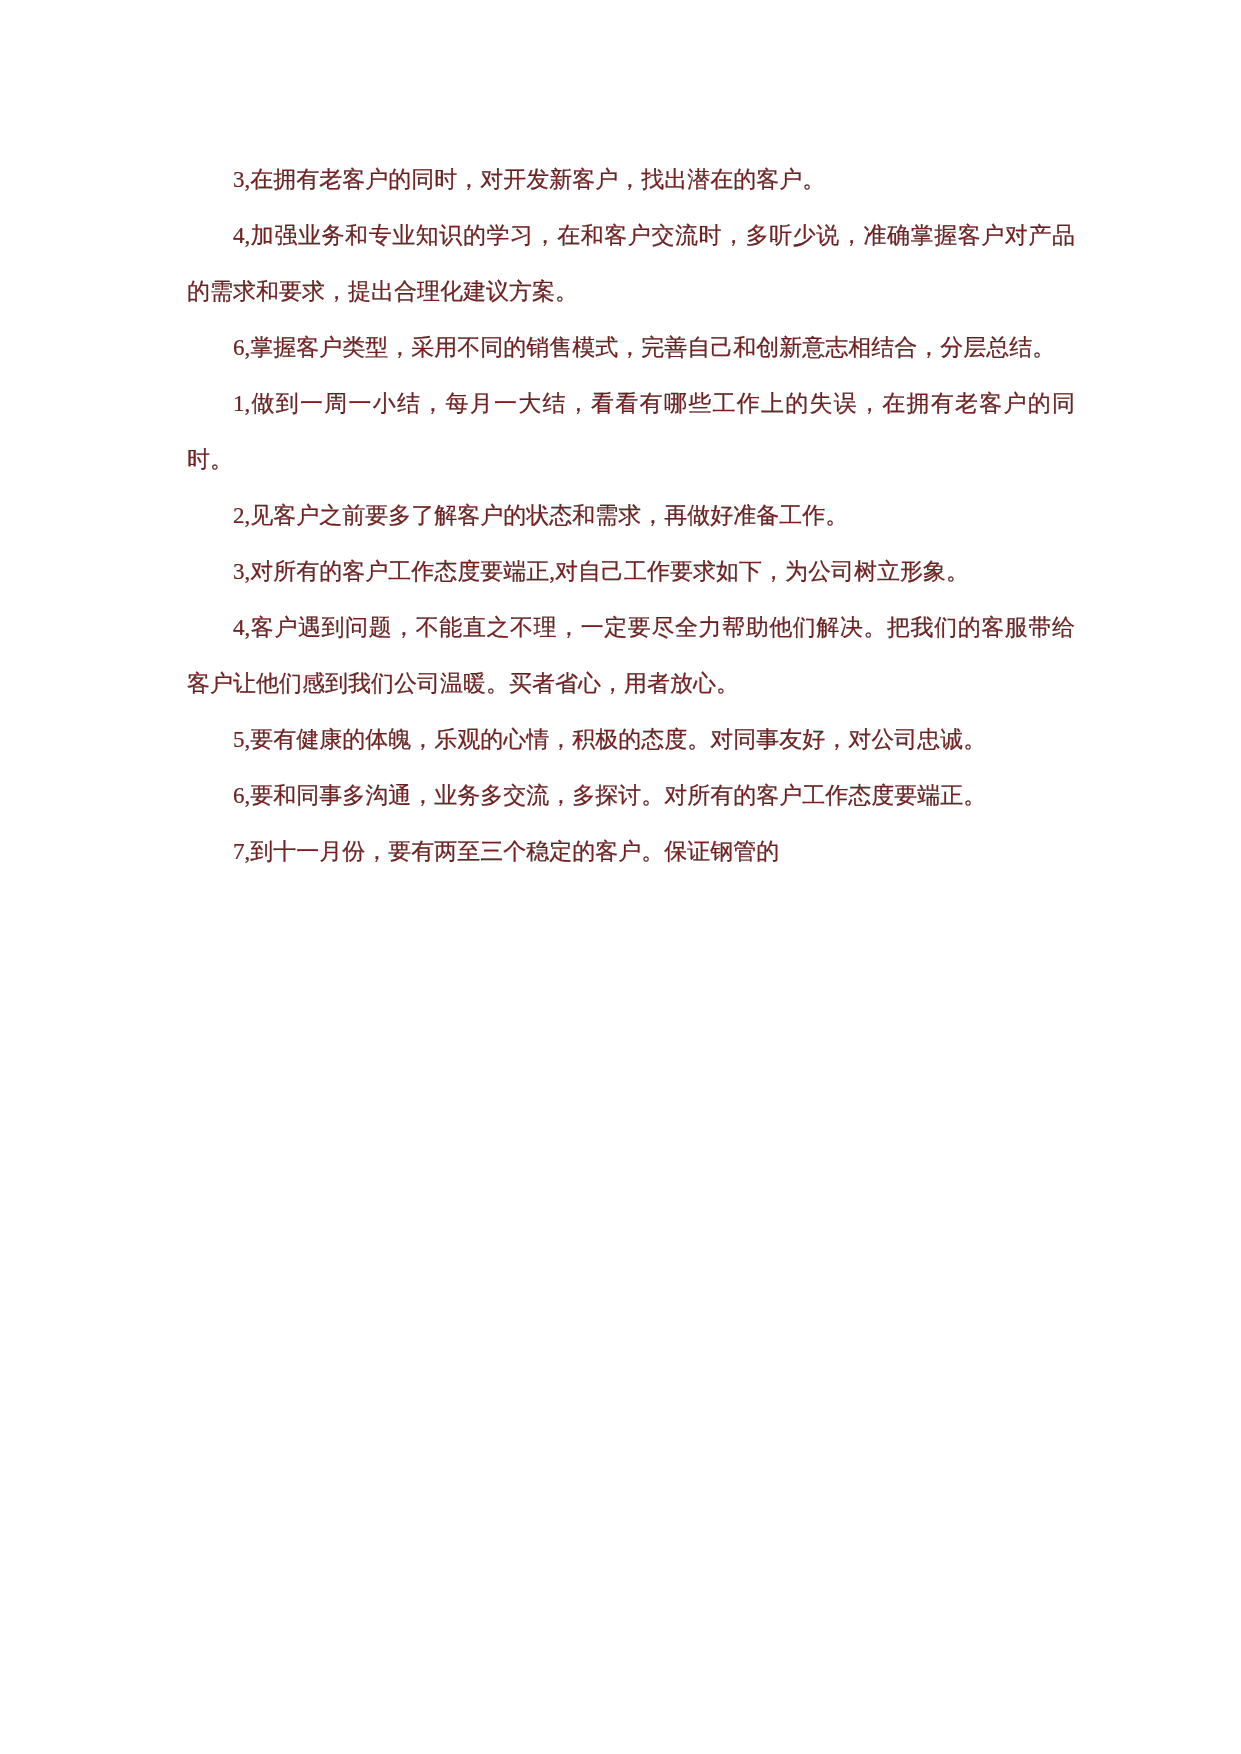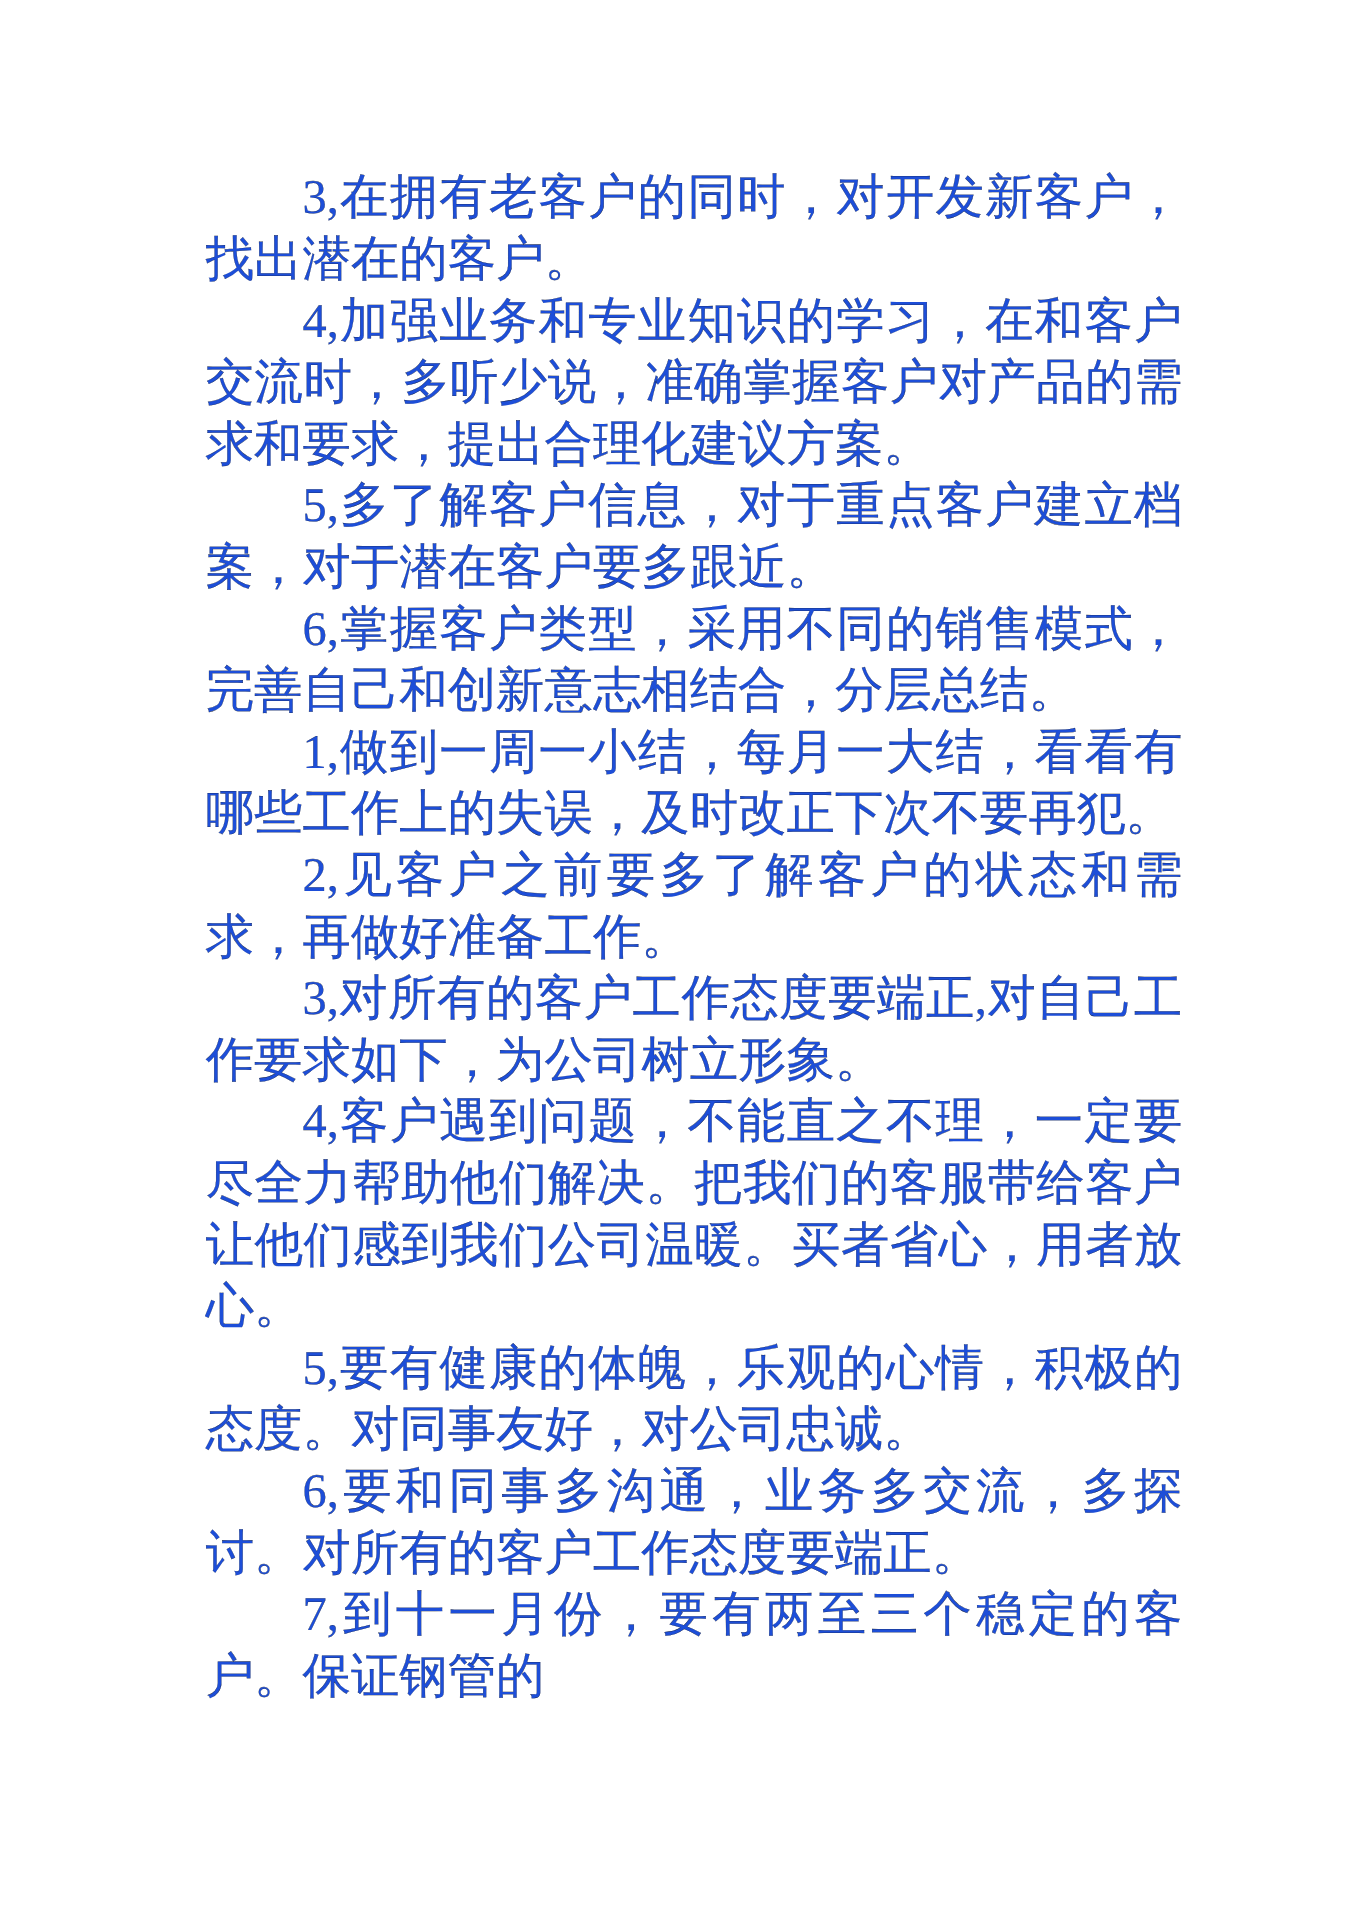--- a/index.html
+++ b/index.html
@@ -14,44 +14,43 @@
     margin: 0 auto;
     background: #ffffff;
     overflow: hidden;
   }
   .content {
     position: absolute;
     top: 152px;
     left: 187px;
     width: 888px;
     font-family: "Liberation Serif", "DejaVu Serif", serif;
-    font-size: 44px;
+    font-size: 23px;
     line-height: 56px;
-    color: #1d4ed8;
+    color: #7f1d1d;
     text-align: justify;
   }
   .content p {
     margin: 0;
     padding: 0;
     text-indent: 2em;
     font-weight: normal;
     
     -webkit-text-stroke: 0.2px #1c1c1c;
   }
 </style>
 </head>
 <body>
 
 <div class="page">
   <div class="content" id="document-body">
       <p>3,在拥有老客户的同时，对开发新客户，找出潜在的客户。</p>
       <p>4,加强业务和专业知识的学习，在和客户交流时，多听少说，准确掌握客户对产品的需求和要求，提出合理化建议方案。</p>
-      <p>5,多了解客户信息，对于重点客户建立档案，对于潜在客户要多跟近。</p>
       <p>6,掌握客户类型，采用不同的销售模式，完善自己和创新意志相结合，分层总结。</p>
-      <p>1,做到一周一小结，每月一大结，看看有哪些工作上的失误，及时改正下次不要再犯。</p>
+      <p>1,做到一周一小结，每月一大结，看看有哪些工作上的失误，在拥有老客户的同时。</p>
       <p>2,见客户之前要多了解客户的状态和需求，再做好准备工作。</p>
       <p>3,对所有的客户工作态度要端正,对自己工作要求如下，为公司树立形象。</p>
       <p>4,客户遇到问题，不能直之不理，一定要尽全力帮助他们解决。把我们的客服带给客户让他们感到我们公司温暖。买者省心，用者放心。</p>
       <p>5,要有健康的体魄，乐观的心情，积极的态度。对同事友好，对公司忠诚。</p>
       <p>6,要和同事多沟通，业务多交流，多探讨。对所有的客户工作态度要端正。</p>
       <p>7,到十一月份，要有两至三个稳定的客户。保证钢管的</p>
     </div>
 </div>
 
 </body></html>

